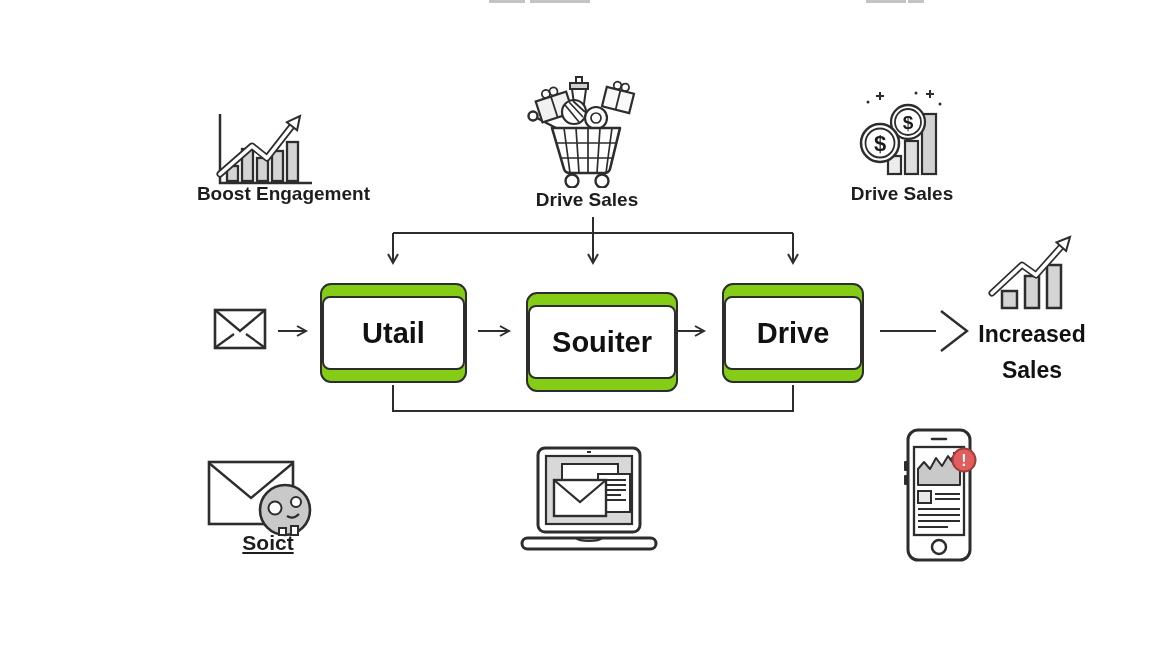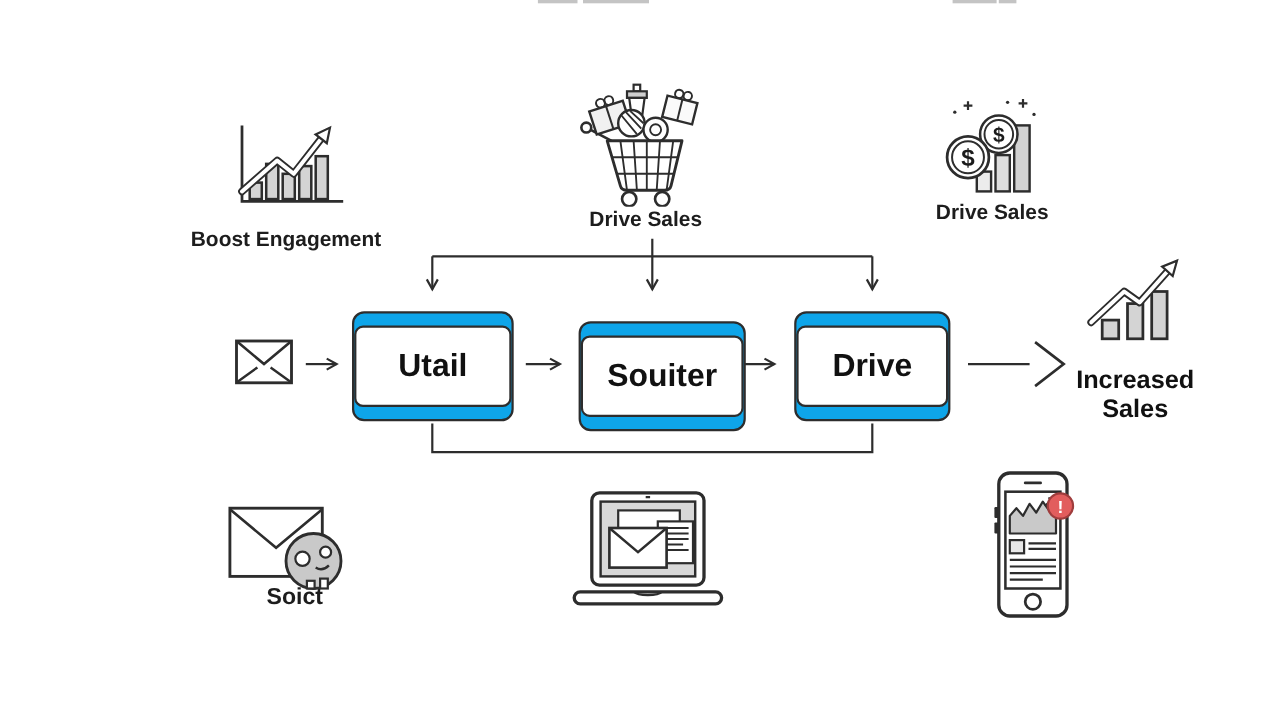--- a/index.html
+++ b/index.html
@@ -3,21 +3,21 @@
 <meta charset="utf-8">
 <style>
   html,body{margin:0;padding:0;background:#fff;}
   .canvas{position:relative;width:1160px;height:653px;background:#ffffff;overflow:hidden;
           font-family:"Liberation Sans",sans-serif;color:#1b1b1b;}
   .abs{position:absolute;}
   .artifact{position:absolute;top:0;height:3px;background:#c4c4c4;}
   .caption{position:absolute;text-align:center;font-weight:600;font-size:19px;color:#1d1d1d;}
   .big-label{position:absolute;text-align:center;font-weight:700;font-size:23px;line-height:28px;color:#111;}
   .stage{position:absolute;height:100px;border:2.5px solid #2d2d2d;border-radius:11px;
-         background:#0ea5e9;box-sizing:border-box;}
+         background:#84cc16;box-sizing:border-box;}
   .stage-inner{position:absolute;left:0;right:0;top:11px;bottom:11px;background:#fff;
          border:2px solid #2d2d2d;border-radius:8px;display:flex;align-items:center;
          justify-content:center;font-size:29px;font-weight:700;color:#111;}
   svg{display:block;}
   svg text{font-family:"Liberation Sans",sans-serif;}
 </style>
 </head>
 <body>
 
 <div class="canvas">
@@ -58,21 +58,21 @@
   <div class="stage" style="left:320px;top:283px;width:147px;">
     <div class="stage-inner">Utail</div>
   </div>
   <div class="stage" style="left:526px;top:292px;width:152px;padding-left:24px;">
     <div class="stage-inner">Souiter</div>
   </div>
   <div class="stage" style="left:722px;top:283px;width:142px;">
     <div class="stage-inner">Drive</div>
   </div>
 
-  <div class="big-label" style="left:970px;top:316px;width:124px;line-height:26px;margin-top:16px;">Increased Sales</div>
+  <div class="big-label" style="left:970px;top:316px;width:124px;line-height:36px;">Increased Sales</div>
 
   <svg class="abs" style="left:987px;top:229px;" width="100" height="82" viewBox="0 0 100 82">
     <rect x="15" y="62" width="15" height="17" fill="#d4d4d4" stroke="#2d2d2d" stroke-width="2.5"></rect>
     <rect x="38" y="47" width="14" height="32" fill="#d4d4d4" stroke="#2d2d2d" stroke-width="2.5"></rect>
     <rect x="60" y="36" width="14" height="43" fill="#d4d4d4" stroke="#2d2d2d" stroke-width="2.5"></rect>
     <g>
       <path d="M5,64 L35,36 L49,46 L74,18" fill="none" stroke="#2d2d2d" stroke-width="7" stroke-linejoin="round" stroke-linecap="round"></path>
       <path d="M5,64 L35,36 L49,46 L74,18" fill="none" stroke="#ffffff" stroke-width="3.6" stroke-linejoin="round" stroke-linecap="round"></path>
       <polygon points="83,8 79.1,22 69.5,13.4" fill="#ffffff" stroke="#2d2d2d" stroke-width="2"></polygon>
     </g>
@@ -84,21 +84,21 @@
     <rect x="42" y="43" width="11" height="32" fill="#d4d4d4" stroke="#2d2d2d" stroke-width="2.3"></rect>
     <rect x="57" y="52" width="11" height="23" fill="#d4d4d4" stroke="#2d2d2d" stroke-width="2.3"></rect>
     <rect x="72" y="45" width="11" height="30" fill="#d4d4d4" stroke="#2d2d2d" stroke-width="2.3"></rect>
     <rect x="87" y="36" width="11" height="39" fill="#d4d4d4" stroke="#2d2d2d" stroke-width="2.3"></rect>
     <g>
       <path d="M20,68 L52,40 L67,52 L92,20" fill="none" stroke="#2d2d2d" stroke-width="7" stroke-linejoin="round" stroke-linecap="round"></path>
       <path d="M20,68 L52,40 L67,52 L92,20" fill="none" stroke="#ffffff" stroke-width="3.6" stroke-linejoin="round" stroke-linecap="round"></path>
       <polygon points="100,10 97.1,24.2 86.9,16.2" fill="#ffffff" stroke="#2d2d2d" stroke-width="2"></polygon>
     </g>
   </svg>
-  <div class="caption" style="left:150px;top:208px;width:220px;">Boost Engagement</div>
+  <div class="caption" style="left:150px;top:183px;width:220px;text-align:right;">Boost Engagement</div>
 
   <svg class="abs" style="left:524px;top:70px;" width="120" height="118" viewBox="0 0 120 118">
 
     <circle cx="9" cy="46" r="4.5" fill="#fff" stroke="#2d2d2d" stroke-width="2.4"></circle>
     <line x1="13" y1="48" x2="32" y2="58" stroke="#2d2d2d" stroke-width="2.4"></line>
 
     <g transform="rotate(-18 30 36)">
       <circle cx="26" cy="22" r="4" fill="none" stroke="#2d2d2d" stroke-width="1.8"></circle>
       <circle cx="34" cy="22" r="4" fill="none" stroke="#2d2d2d" stroke-width="1.8"></circle>
       <rect x="14" y="26" width="32" height="22" fill="#f1f1f1" stroke="#2d2d2d" stroke-width="2.2"></rect>
@@ -161,21 +161,21 @@
     <path d="M4,5 L46,40 L88,5" fill="none" stroke="#2d2d2d" stroke-width="2.4"></path>
     <g>
       <circle cx="80" cy="52" r="25" fill="#c9c9c9" stroke="#2d2d2d" stroke-width="2.6"></circle>
       <circle cx="70" cy="50" r="6.5" fill="#fff" stroke="#2d2d2d" stroke-width="2"></circle>
       <circle cx="91" cy="44" r="5" fill="#fff" stroke="#2d2d2d" stroke-width="2"></circle>
       <path d="M82,58 Q88,62 94,56" fill="none" stroke="#2d2d2d" stroke-width="2.2"></path>
       <rect x="74" y="70" width="7" height="7" fill="#fff" stroke="#2d2d2d" stroke-width="2"></rect>
       <rect x="86" y="68" width="7" height="9" fill="#fff" stroke="#2d2d2d" stroke-width="2"></rect>
     </g>
   </svg>
-  <div class="caption" style="left:198px;top:531px;width:140px;font-size:21px;">Soict</div>
+  <div class="caption" style="left:198px;top:531px;width:140px;font-size:21px;text-decoration:underline;">Soict</div>
 
   <svg class="abs" style="left:514px;top:444px;" width="150" height="112" viewBox="0 0 150 112">
     <rect x="24" y="4" width="102" height="84" rx="7" fill="#fff" stroke="#2d2d2d" stroke-width="3"></rect>
     <line x1="73" y1="8" x2="77" y2="8" stroke="#2d2d2d" stroke-width="2"></line>
     <rect x="32" y="12" width="86" height="68" fill="#d8d8d8" stroke="#2d2d2d" stroke-width="2.2"></rect>
     <rect x="48" y="20" width="56" height="46" fill="#fff" stroke="#2d2d2d" stroke-width="2"></rect>
     <g>
       <rect x="84" y="30" width="32" height="38" fill="#fff" stroke="#2d2d2d" stroke-width="2"></rect>
       <path d="M88,36 H112 M88,41 H112 M88,46 H112 M88,51 H107 M88,56 H112" stroke="#2d2d2d" stroke-width="1.8" fill="none"></path>
     </g>

